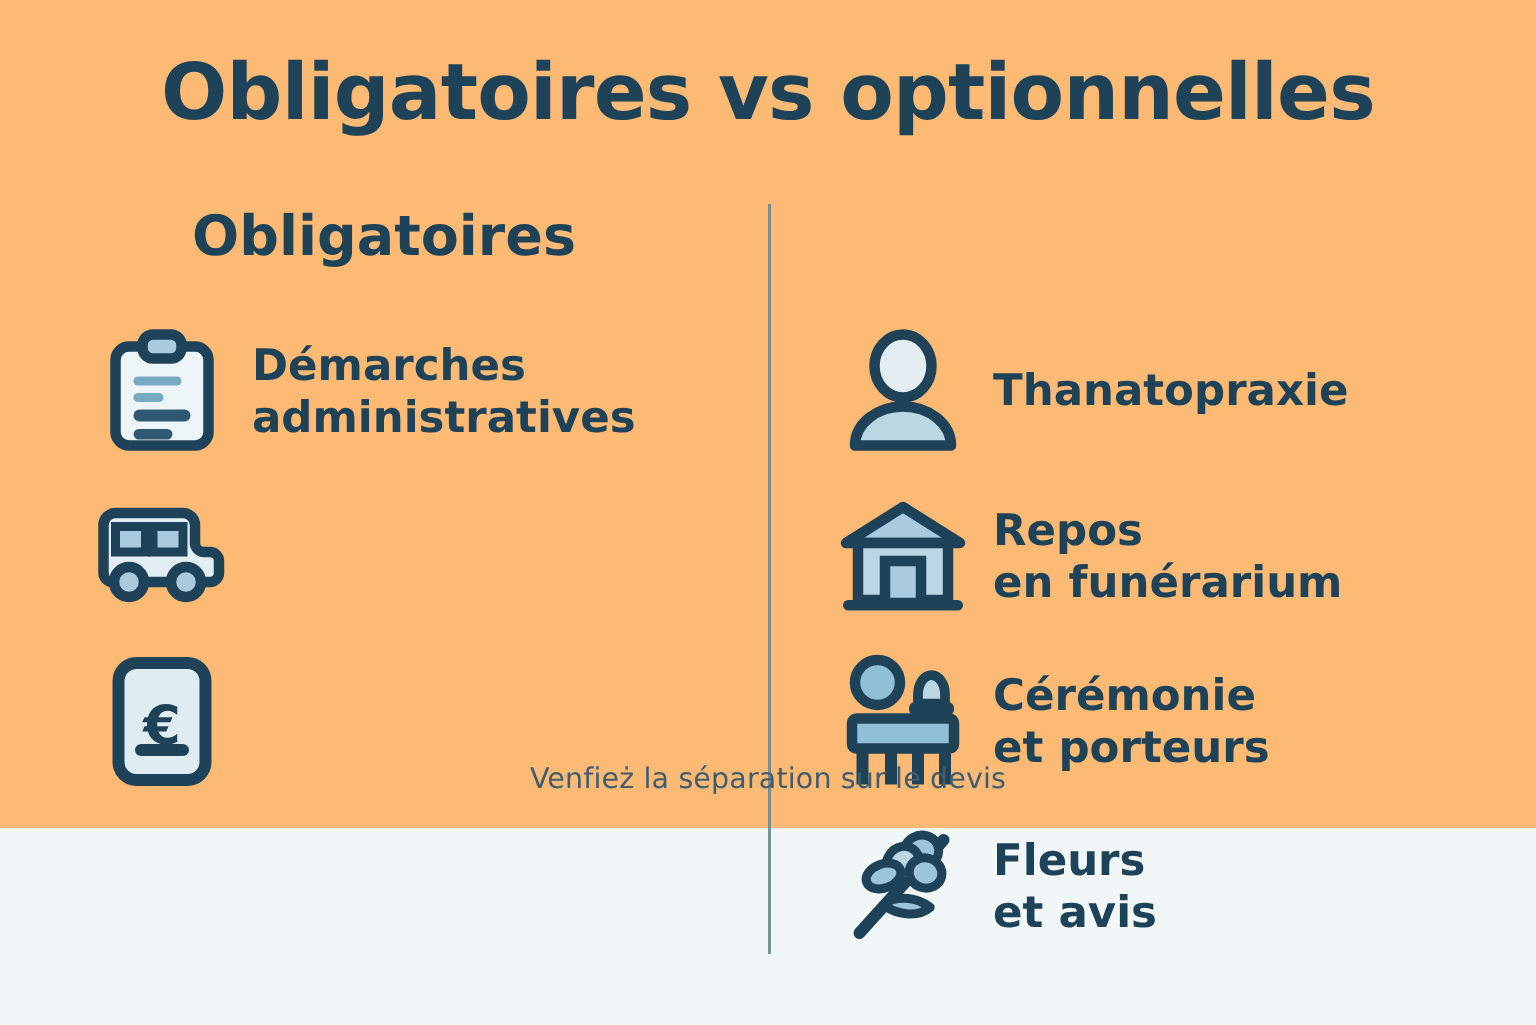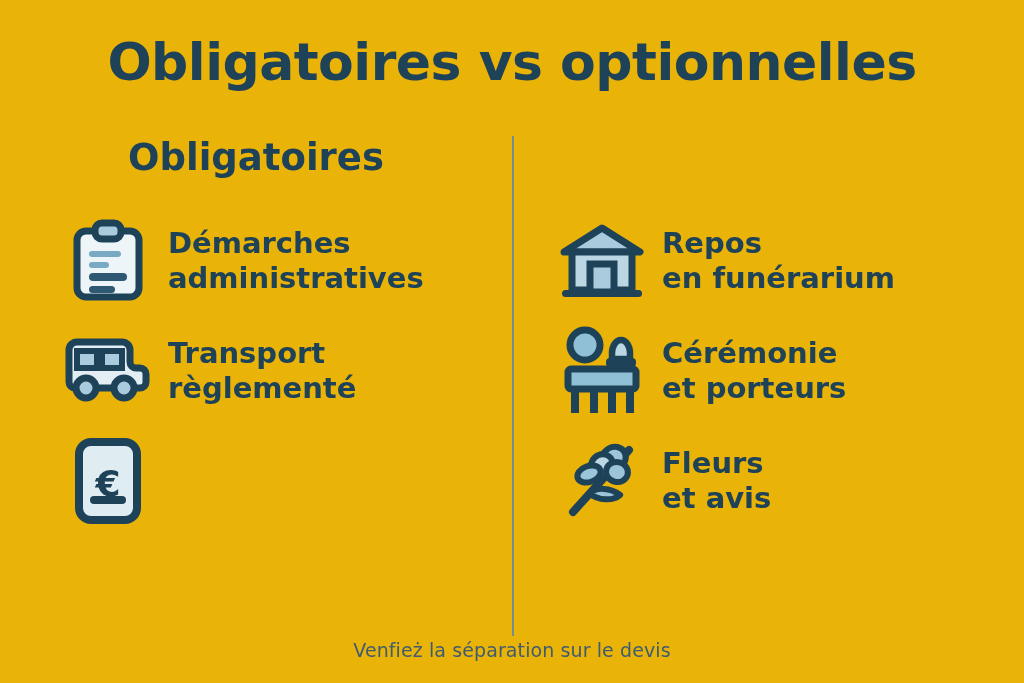--- a/index.html
+++ b/index.html
@@ -9,22 +9,22 @@
   body {
     width: 1024px;
     height: 683px;
     background: #f0f7f6;
     font-family: "DejaVu Sans", sans-serif;
     overflow: hidden;
   }
   .poster {
     position: relative;
     width: 1024px;
-    height: 683px;
-    background: #eab308;
+    height: 552px;
+    background: #fdba74;
     box-sizing: border-box;
   }
 
   
   .title {
     position: absolute;
     top: 34px;
     left: 0;
     width: 1024px;
     text-align: center;
@@ -136,39 +136,46 @@
     <div class="item">
       <span class="icon-wrap">
         <svg width="88" height="66" viewBox="0 0 88 66">
           <path d="M5 12 a8 8 0 0 1 8 -8 H58 a8 8 0 0 1 8 8 V24 a6 6 0 0 0 6 6 h4 a6 6 0 0 1 6 6 V44 a6 6 0 0 1 -6 6 H11 a6 6 0 0 1 -6 -6 Z" fill="#e2eef4" stroke="#1e4258" stroke-width="7" stroke-linejoin="round"></path>
           <rect x="13" y="13" width="20" height="17" fill="#a9cbdd" stroke="#1e4258" stroke-width="6"></rect>
           <rect x="38" y="13" width="20" height="17" fill="#a9cbdd" stroke="#1e4258" stroke-width="6"></rect>
           <circle cx="22" cy="50" r="10" fill="#a9cbdd" stroke="#1e4258" stroke-width="7"></circle>
           <circle cx="60" cy="50" r="10" fill="#a9cbdd" stroke="#1e4258" stroke-width="7"></circle>
         </svg>
       </span>
-      <span class="item-label">Transport
-règlementé</span>
     </div>
 
 
     <div class="item">
       <span class="icon-wrap">
         <svg width="68" height="86" viewBox="0 0 68 86">
           <rect x="5" y="4" width="58" height="78" rx="12" fill="#dfecf2" stroke="#1e4258" stroke-width="8"></rect>
           <text x="34" y="48" font-family="DejaVu Sans, sans-serif" font-size="36" font-weight="bold" fill="#1e4258" text-anchor="middle" dominant-baseline="middle">€</text>
           <rect x="16" y="58" width="36" height="8" rx="4" fill="#1e4258"></rect>
         </svg>
       </span>
     </div>
 
   </div>
 
   <div class="col right">
 
+    <div class="item">
+      <span class="icon-wrap">
+        <svg width="80" height="84" viewBox="0 0 80 84">
+          <ellipse cx="40" cy="25" rx="19" ry="21" fill="#e4eef2" stroke="#1e4258" stroke-width="7"></ellipse>
+          <path d="M8 78 a32 26 0 0 1 64 0 Z" fill="#bcd7e4" stroke="#1e4258" stroke-width="7" stroke-linejoin="round"></path>
+        </svg>
+      </span>
+      <span class="item-label">Thanatopraxie</span>
+    </div>
 
     <div class="item">
       <span class="icon-wrap">
         <svg width="88" height="78" viewBox="0 0 88 78">
           <path d="M44 6 L82 30 H6 Z" fill="#a9cbdd" stroke="#1e4258" stroke-width="7" stroke-linejoin="round"></path>
           <rect x="14" y="30" width="60" height="38" fill="#bcd7e4" stroke="#1e4258" stroke-width="7"></rect>
           <rect x="32" y="42" width="24" height="28" fill="#a9cbdd" stroke="#1e4258" stroke-width="7"></rect>
           <rect x="4" y="68" width="80" height="7" rx="3.5" fill="#1e4258"></rect>
         </svg>
       </span>

